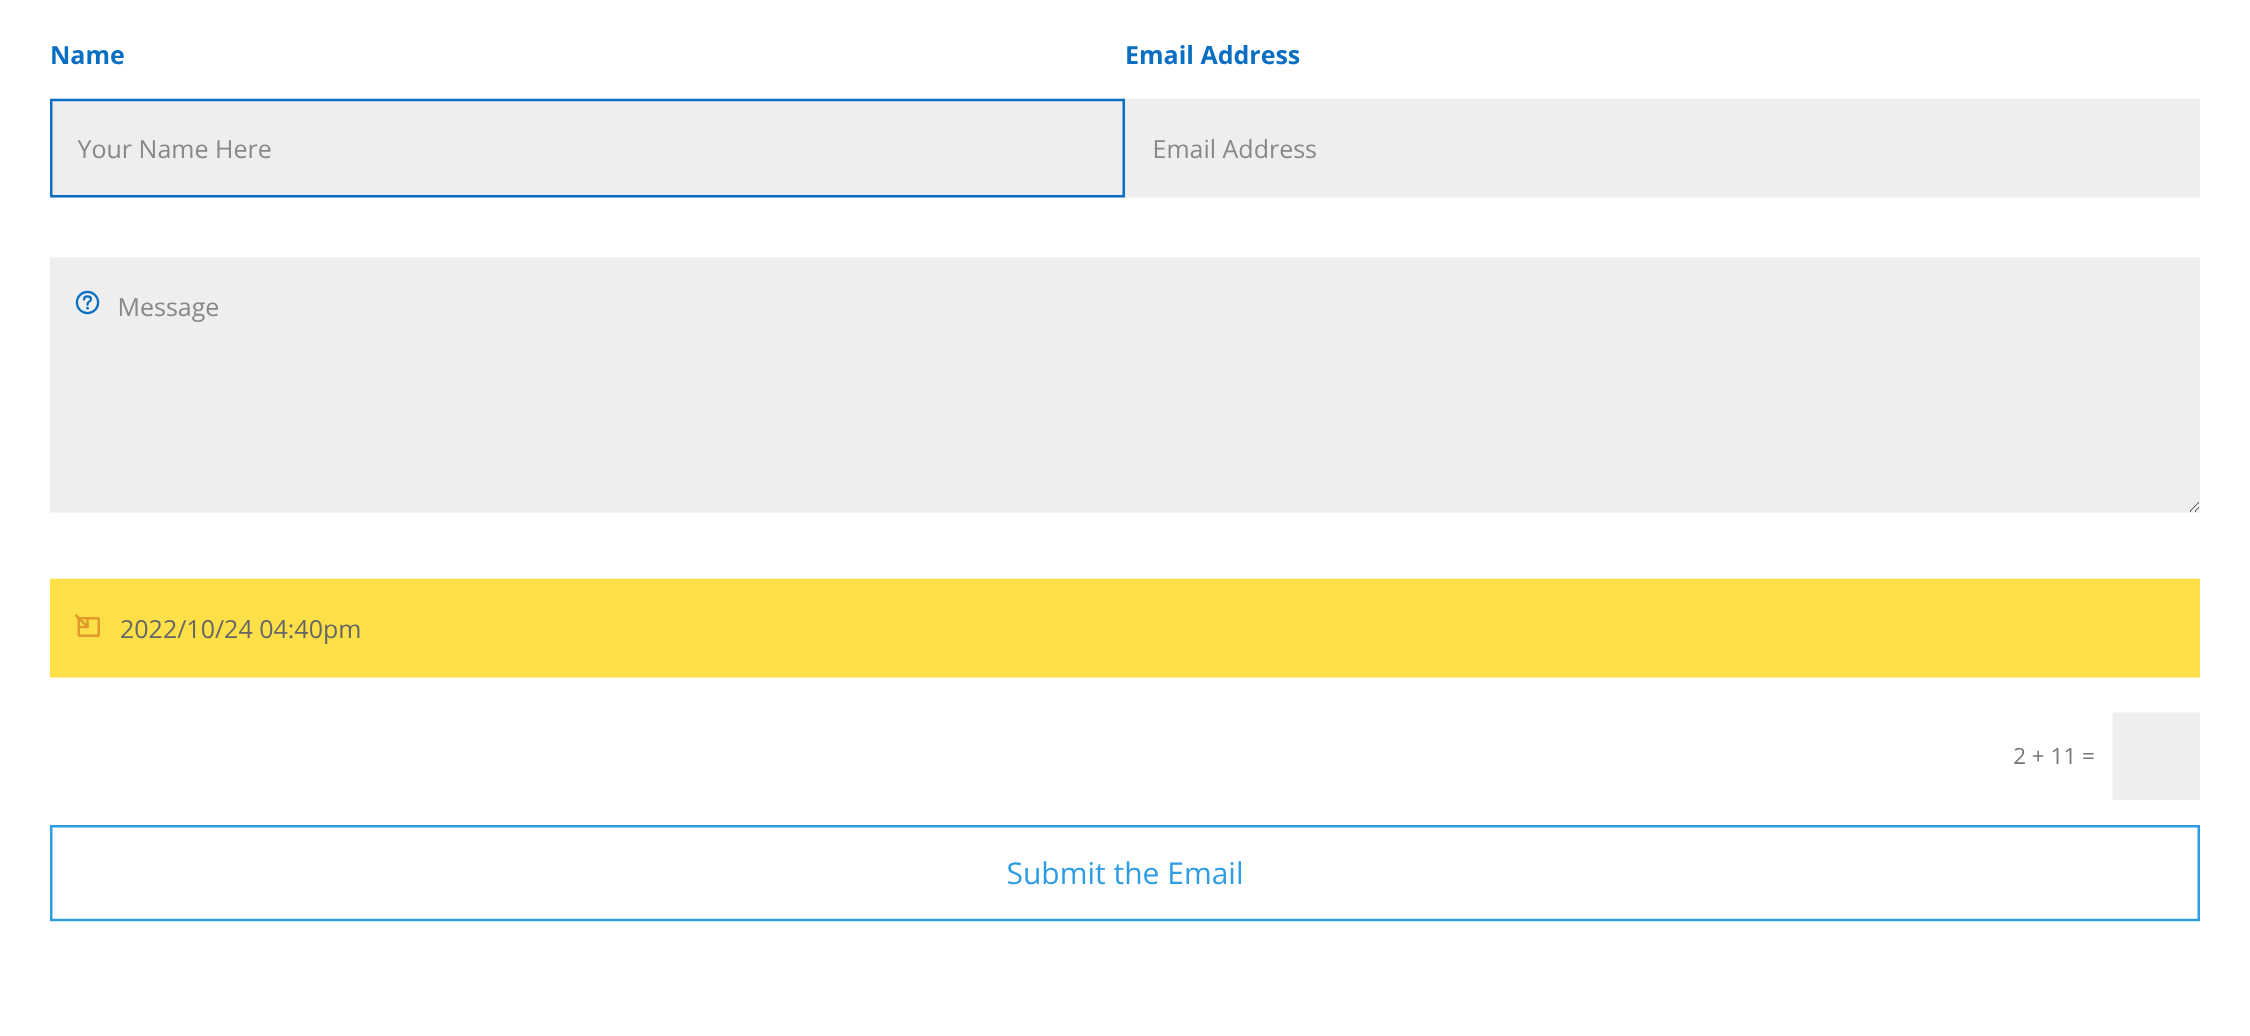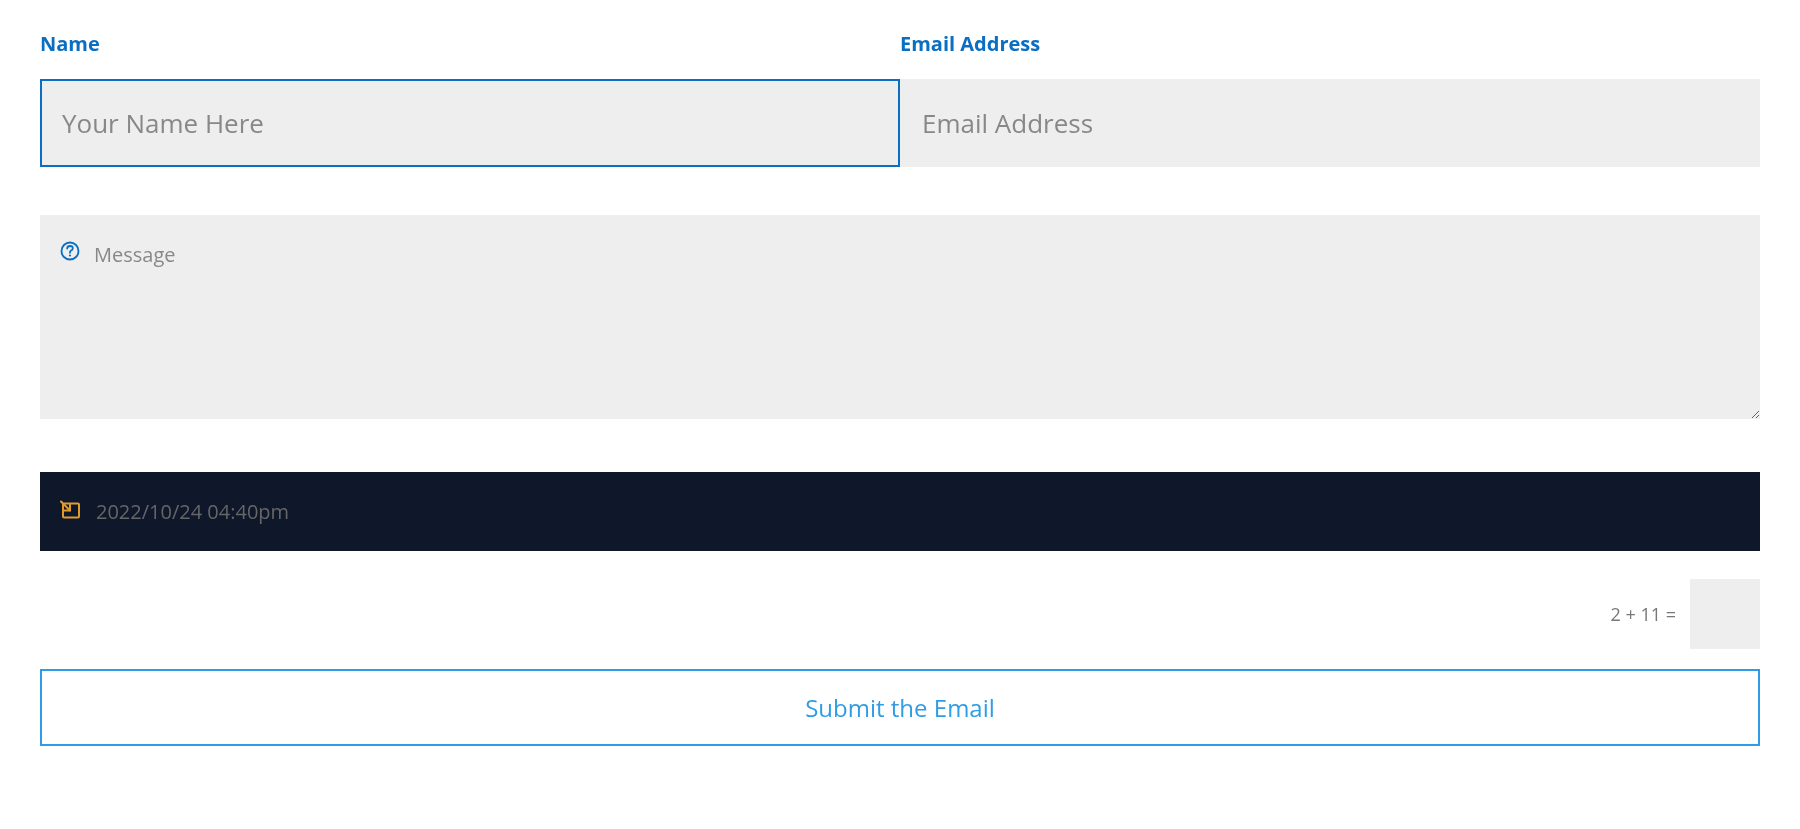--- a/index.html
+++ b/index.html
@@ -20,21 +20,21 @@
     .field-label {
       color: #0a6fc2;
       font-weight: 700;
       font-size: 20px;
       margin-bottom: 22px;
     }
     .text-input {
       background: #eee;
       border: none;
       padding: 26px 22px;
-      font-size: 26px;
+      font-size: 20px;
       color: #555;
       font-family: inherit;
       outline: none;
       width: 100%;
     }
     .text-input::placeholder {
       color: #888;
     }
     .text-input.focused {
       border: 2px solid #0a6fc2;
@@ -72,21 +72,21 @@
     }
     .date-icon {
       position: absolute;
       left: 20px;
       top: 50%;
       transform: translateY(-50%);
       z-index: 1;
       pointer-events: none;
     }
     .date-input {
-      background: #0f172a;
+      background: #fde047;
       border: none;
       padding: 26px 22px 26px 56px;
       font-size: 20px;
       color: #666;
       font-family: inherit;
       outline: none;
       width: 100%;
     }
     .captcha-row {
       display: flex;

